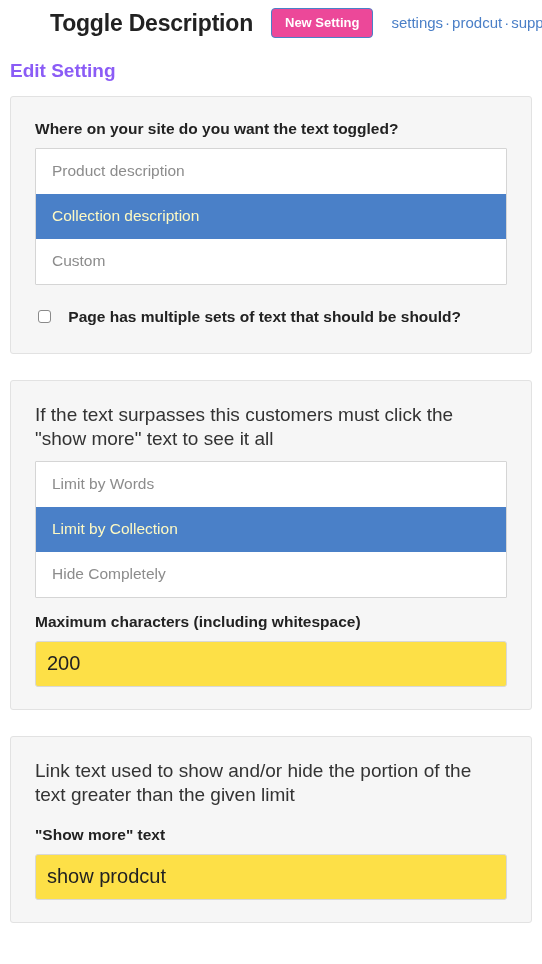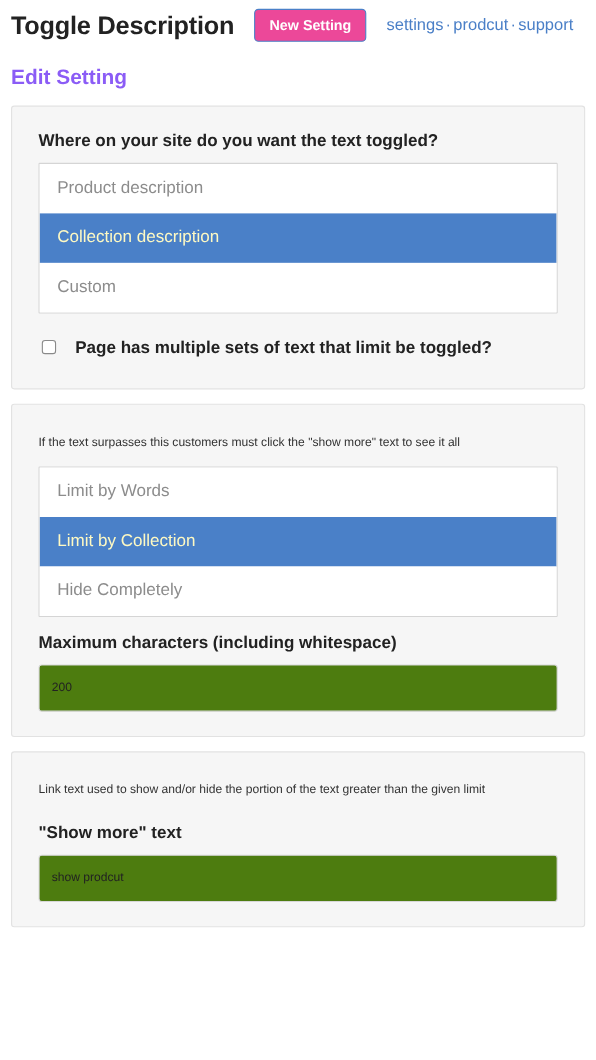--- a/index.html
+++ b/index.html
@@ -21,20 +21,21 @@
     box-sizing: border-box;
     padding: 0 10px;
   }
 
   
   .header-bar {
     display: flex;
     align-items: center;
     padding: 8px 0 4px 0;
     white-space: nowrap;
+    margin-left: 40px;
   }
   .app-title {
     font-size: 23px;
     font-weight: bold;
     letter-spacing: -0.2px;
     color: #222222;
     margin: 0;
     line-height: 30px;
   }
   .new-setting-btn {
@@ -75,32 +76,32 @@
     line-height: 24px;
   }
 
   
   .panel {
     background: #f6f6f6;
     border: 1px solid #e2e2e2;
     border-radius: 3px;
     padding: 22px 24px 22px 24px;
     box-sizing: border-box;
-    margin-bottom: 13px;
+    margin-bottom: 26px;
   }
 
   .field-label {
     font-size: 15.5px;
     font-weight: bold;
     color: #222222;
     line-height: 20px;
     margin: 0 0 9px 0;
   }
   .field-desc {
-    font-size: 11px;
+    font-size: 19px;
     font-weight: normal;
     color: #333333;
     line-height: 24px;
     margin: 0 0 10px 0;
   }
 
   
   .listbox {
     background: #ffffff;
     border: 1px solid #d5d5d5;
@@ -142,24 +143,24 @@
     margin: 0 13px 0 3px;
     padding: 0;
     cursor: pointer;
   }
 
   
   .text-input {
     display: block;
     width: 100%;
     box-sizing: border-box;
-    background: #4d7c0f;
+    background: #fde047;
     border: 1px solid #d8d8d8;
     border-radius: 3px;
-    font-size: 11px;
+    font-size: 20px;
     font-family: "Liberation Sans", sans-serif;
     color: #222222;
     padding: 10px 11px 11px 11px;
     line-height: 20px;
     outline: none;
   }
   .spacer-8 { height: 8px; }
   .spacer-14 { height: 14px; }
 </style>
 </head>
@@ -184,21 +185,21 @@
     <div class="field-label">Where on your site do you want the text toggled?</div>
 
     <div class="listbox">
       <div class="listbox-option">Product description</div>
       <div class="listbox-option selected">Collection description</div>
       <div class="listbox-option">Custom</div>
     </div>
 
     <label class="checkbox-row">
       <input type="checkbox" class="cbox" style="">
-      <span>Page has multiple sets of text that limit be toggled?</span>
+      <span>Page has multiple sets of text that should be should?</span>
     </label>
 
   </div>
 
   <div class="panel">
 
     <div class="field-desc">If the text surpasses this customers must click the "show more" text to see it all</div>
 
     <div class="listbox">
       <div class="listbox-option">Limit by Words</div>

